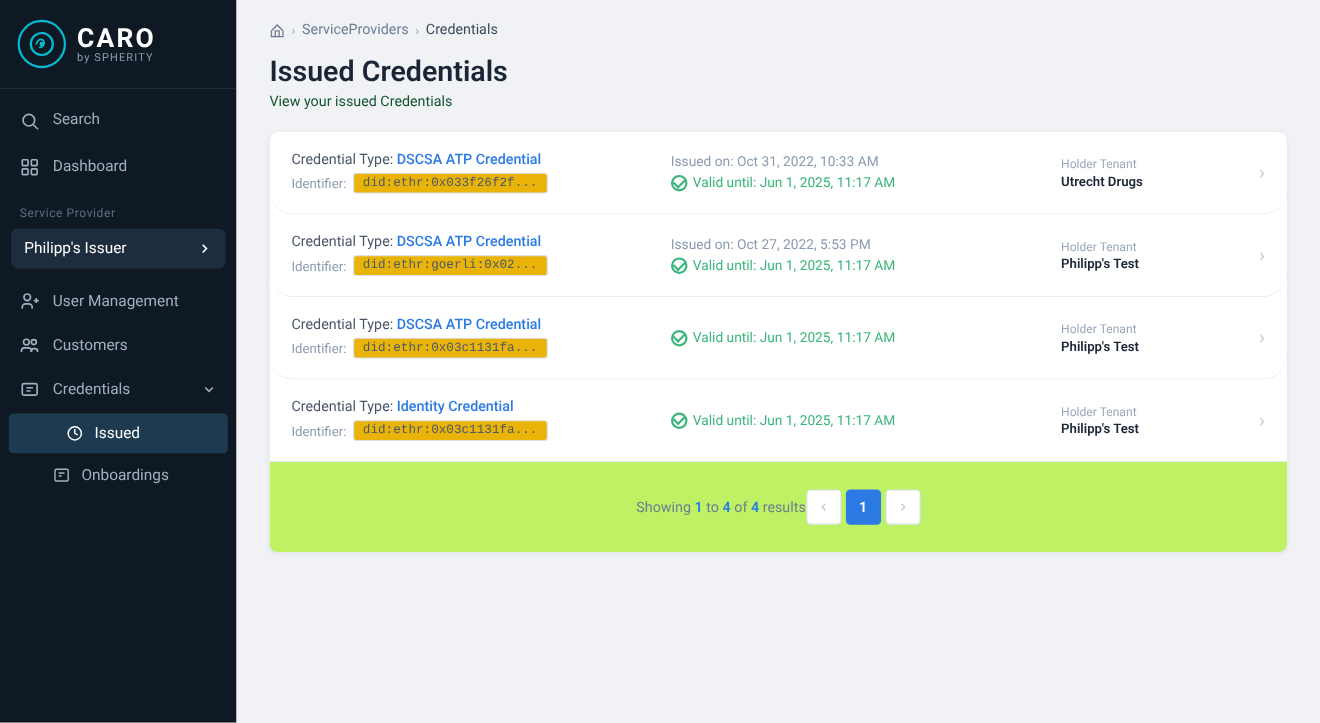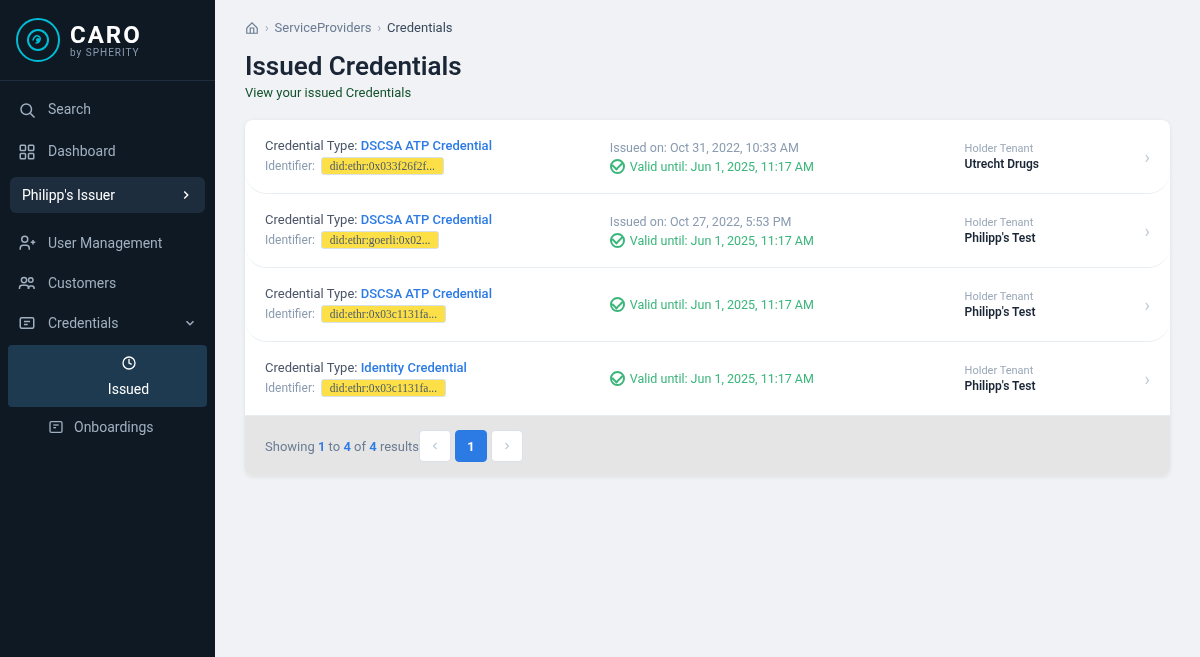--- a/index.html
+++ b/index.html
@@ -96,21 +96,20 @@
       font-size: 14px;
       cursor: pointer;
       color: #a0b0c0;
     }
     .sub-item.active {
       background: #1e3a50;
       color: #fff;
       border-radius: 4px;
       margin: 2px 8px;
       padding: 10px 10px 10px 52px;
-      flex-direction: column;
     }
     .sub-item svg { width: 16px; height: 16px; flex-shrink: 0; }
 
     
     .main {
       flex: 1;
       display: flex;
       flex-direction: column;
       background: #f0f2f5;
       overflow-y: auto;
@@ -149,27 +148,27 @@
       border-radius: 22px;
     }
     .credential-row:last-of-type { border-bottom: none; justify-content: flex-end; }
 
     .cred-left { flex: 1; min-width: 0; }
     .cred-type { font-size: 13px; color: #4a5568; margin-bottom: 4px; }
     .cred-type a { color: #2c7be5; text-decoration: none; font-weight: 500; }
     .cred-id { font-size: 12px; color: #8a9bb0; display: flex; align-items: center; gap: 6px; }
     .cred-id-label { color: #8a9bb0; }
     .cred-id-value {
-      background: #fde047;
+      background: #eab308;
       border: 1px solid #d8e0e8;
       border-radius: 3px;
       padding: 2px 8px;
       font-size: 11.5px;
       color: #4a5a6a;
-      font-family: Liberation Serif, serif;
+      font-family: Liberation Mono, monospace;
     }
 
     .cred-middle { flex: 1; min-width: 0; }
     .issued-on { font-size: 12.5px; color: #8a9bb0; margin-bottom: 4px; }
     .valid-until { font-size: 12.5px; color: #3ab67a; display: flex; align-items: center; gap: 5px; }
     .valid-icon {
       width: 15px; height: 15px;
       border-radius: 50%;
       border: 2px solid #3ab67a;
       display: inline-flex; align-items: center; justify-content: center;
@@ -185,24 +184,24 @@
     }
 
     .cred-right { width: 180px; text-align: left; padding-left: 10px; }
     .holder-label { font-size: 11px; color: #9aa8b8; margin-bottom: 2px; }
     .holder-name { font-size: 12px; font-weight: 600; color: #1a2535; }
 
     .cred-arrow { color: #c0ccd8; font-size: 18px; margin-left: 10px; }
 
     
     .pagination-bar {
-      display: flex; align-items: center; justify-content: flex-start;
-      padding: 14px 20px;
+      display: flex; align-items: center; justify-content: center;
+      padding: 25px 20px;
       border-top: 1px solid #e8edf2;
-      background: #e5e5e5;
+      background: #bef264;
     }
     .showing-text { font-size: 13px; color: #6b7c93; }
     .showing-text strong { color: #2c7be5; font-weight: 600; }
     .pagination-controls { display: flex; align-items: center; gap: 4px; }
     .page-btn {
       width: 32px; height: 32px;
       display: flex; align-items: center; justify-content: center;
       border: 1px solid #d8e0e8;
       border-radius: 4px;
       cursor: pointer;
@@ -244,20 +243,21 @@
     <div class="nav-item">
       <svg viewBox="0 0 24 24" fill="none" stroke="currentColor" stroke-width="2">
         <rect x="3" y="3" width="7" height="7" rx="1"></rect>
           <rect x="14" y="3" width="7" height="7" rx="1"></rect>
         <rect x="3" y="14" width="7" height="7" rx="1"></rect>
           <rect x="14" y="14" width="7" height="7" rx="1"></rect>
       </svg>
       <span>Dashboard</span>
     </div>
 
+    <div class="service-provider-label">Service Provider</div>
 
     <div class="provider-button">
       <span>Philipp's Issuer</span>
       <svg viewBox="0 0 24 24" fill="none" stroke="currentColor" stroke-width="2.5">
         <polyline points="9 18 15 12 9 6"></polyline>
       </svg>
     </div>
 
     <div class="nav-section-item">
       <svg viewBox="0 0 24 24" fill="none" stroke="currentColor" stroke-width="2">

